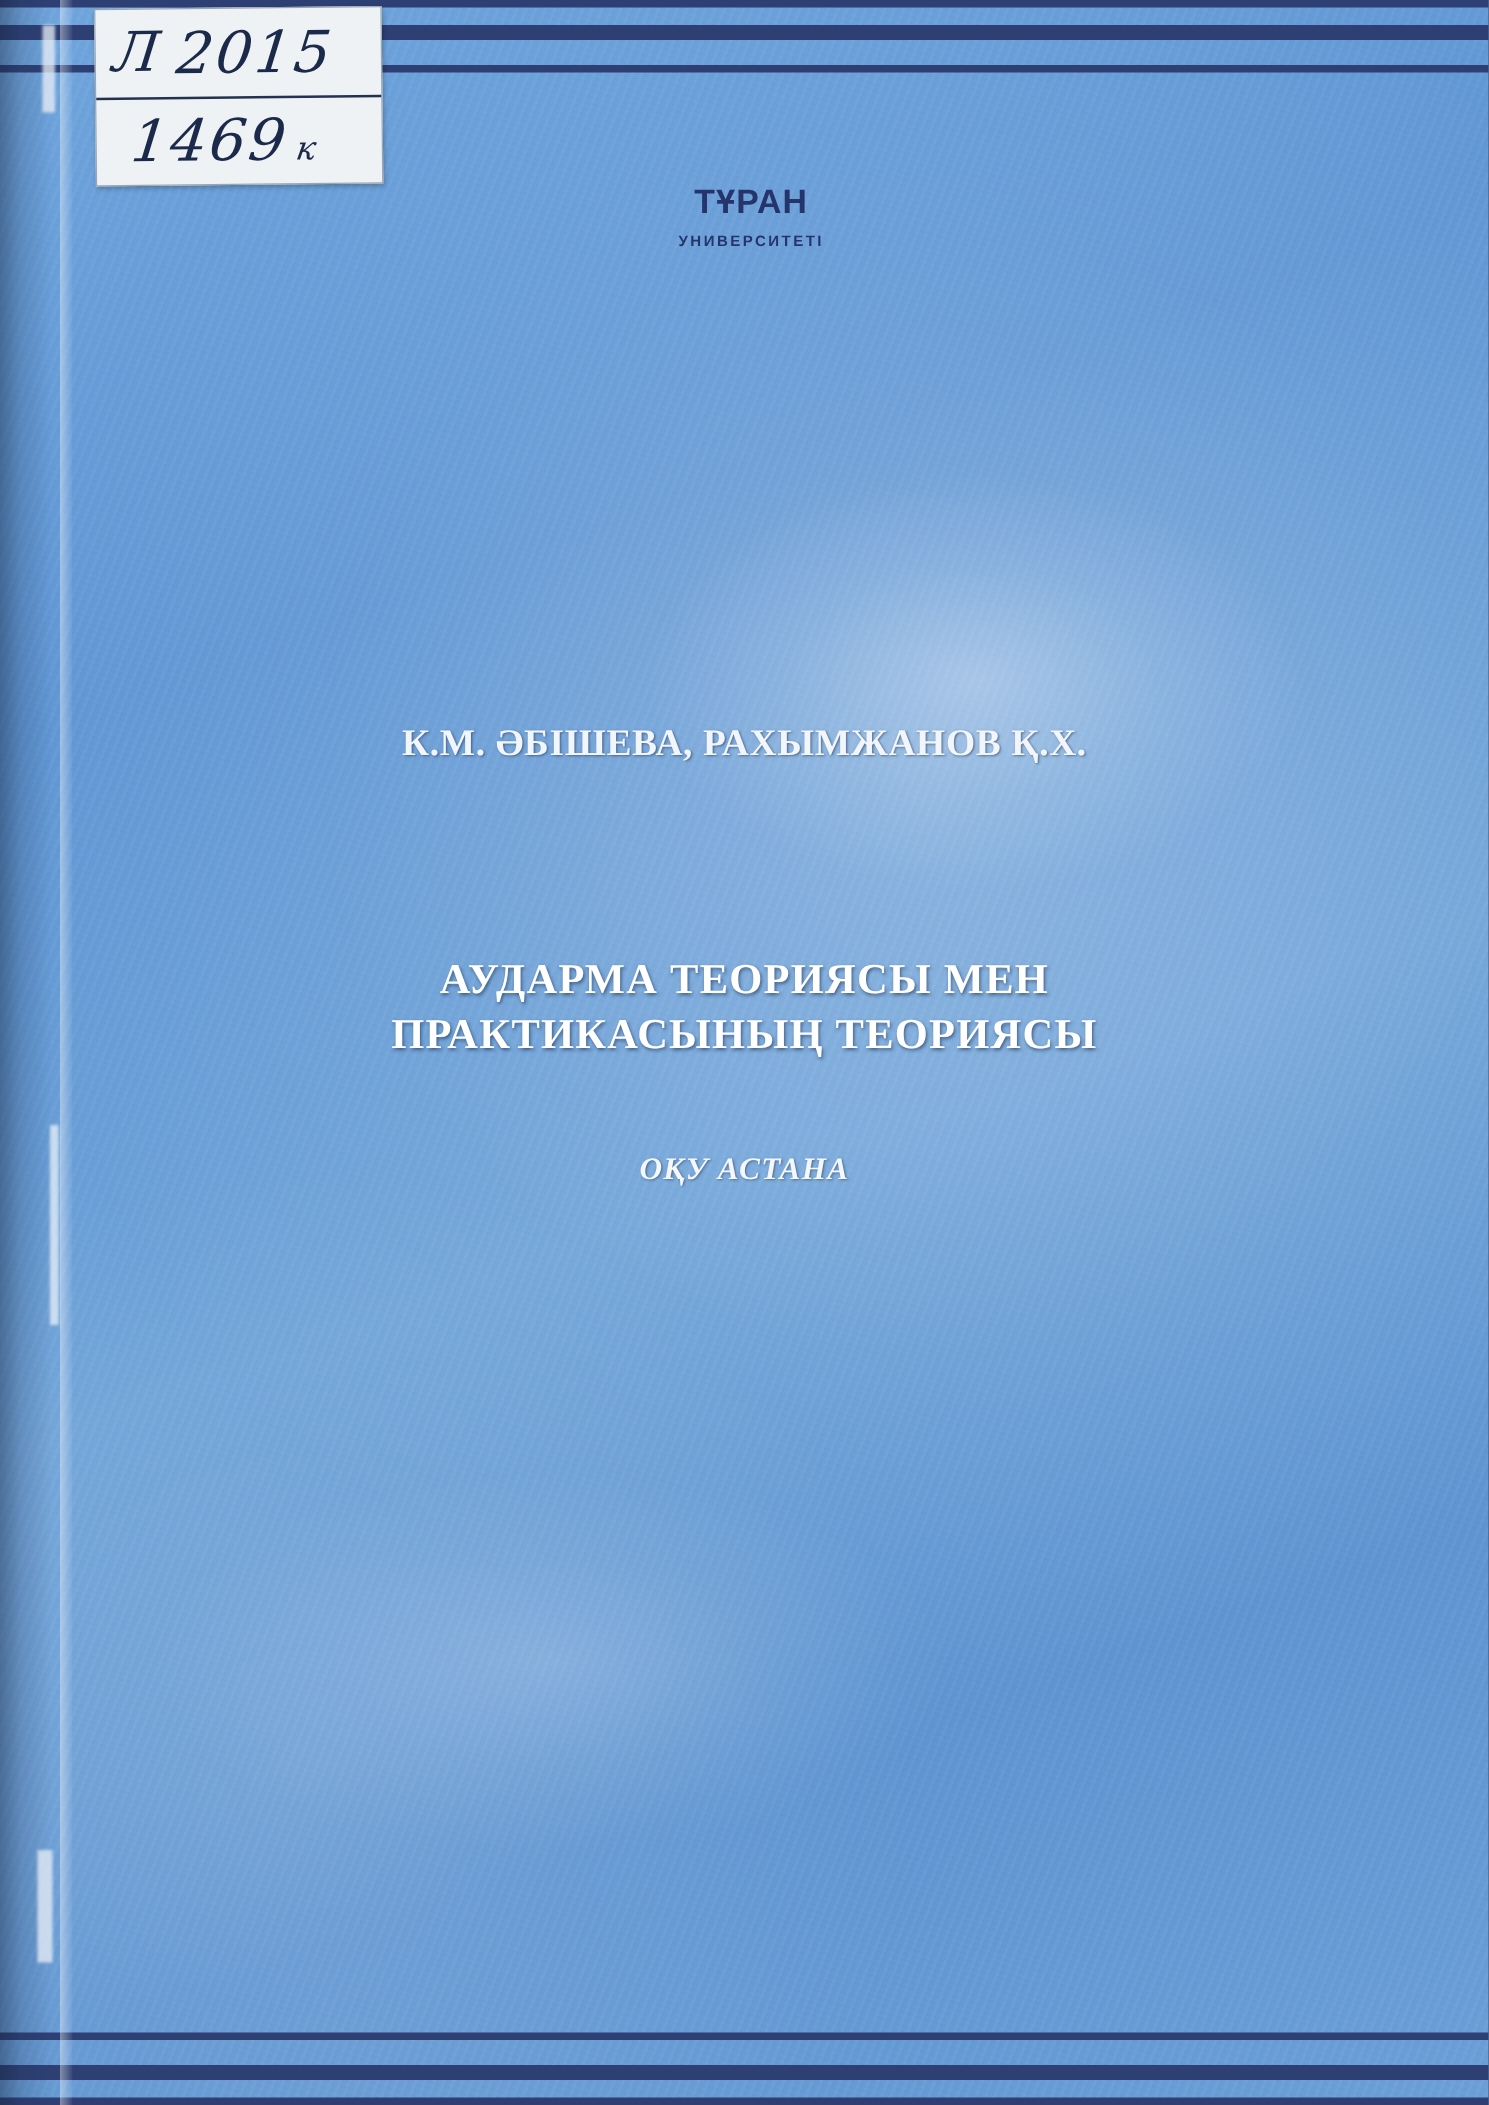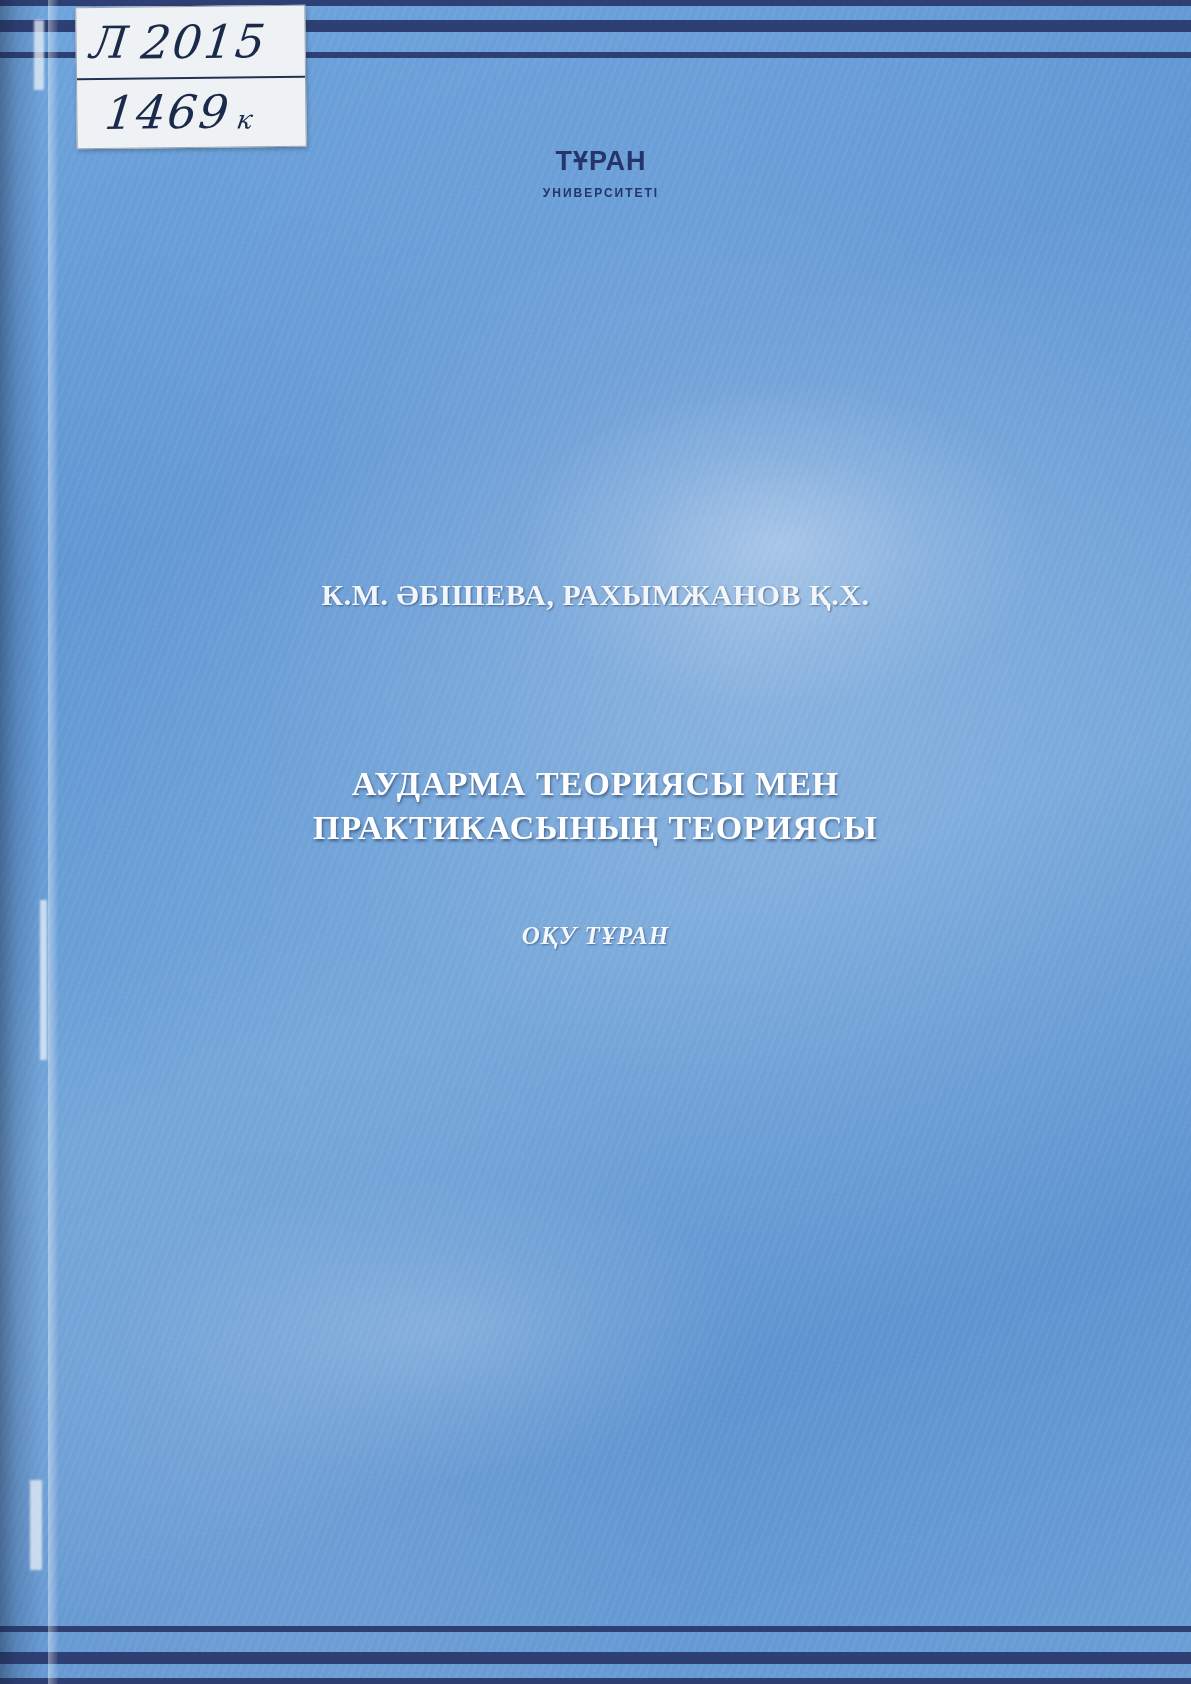--- a/index.html
+++ b/index.html
@@ -255,21 +255,21 @@
     <div class="logo-sub">УНИВЕРСИТЕТІ</div>
   </div>
 
   <div class="authors">К.М. ӘБІШЕВА, РАХЫМЖАНОВ Қ.Х.</div>
 
   <div class="title">
     <div>АУДАРМА ТЕОРИЯСЫ МЕН</div>
     <div>ПРАКТИКАСЫНЫҢ ТЕОРИЯСЫ</div>
   </div>
 
-  <div class="subtitle">ОҚУ ТҰРАН</div>
+  <div class="subtitle">ОҚУ АСТАНА</div>
 
   <div class="rules-bottom">
     <div class="rule thin"></div>
     <div class="gap-md"></div>
     <div class="rule thick"></div>
     <div class="gap-sm"></div>
     <div class="rule thin"></div>
   </div>
 
 </div>

